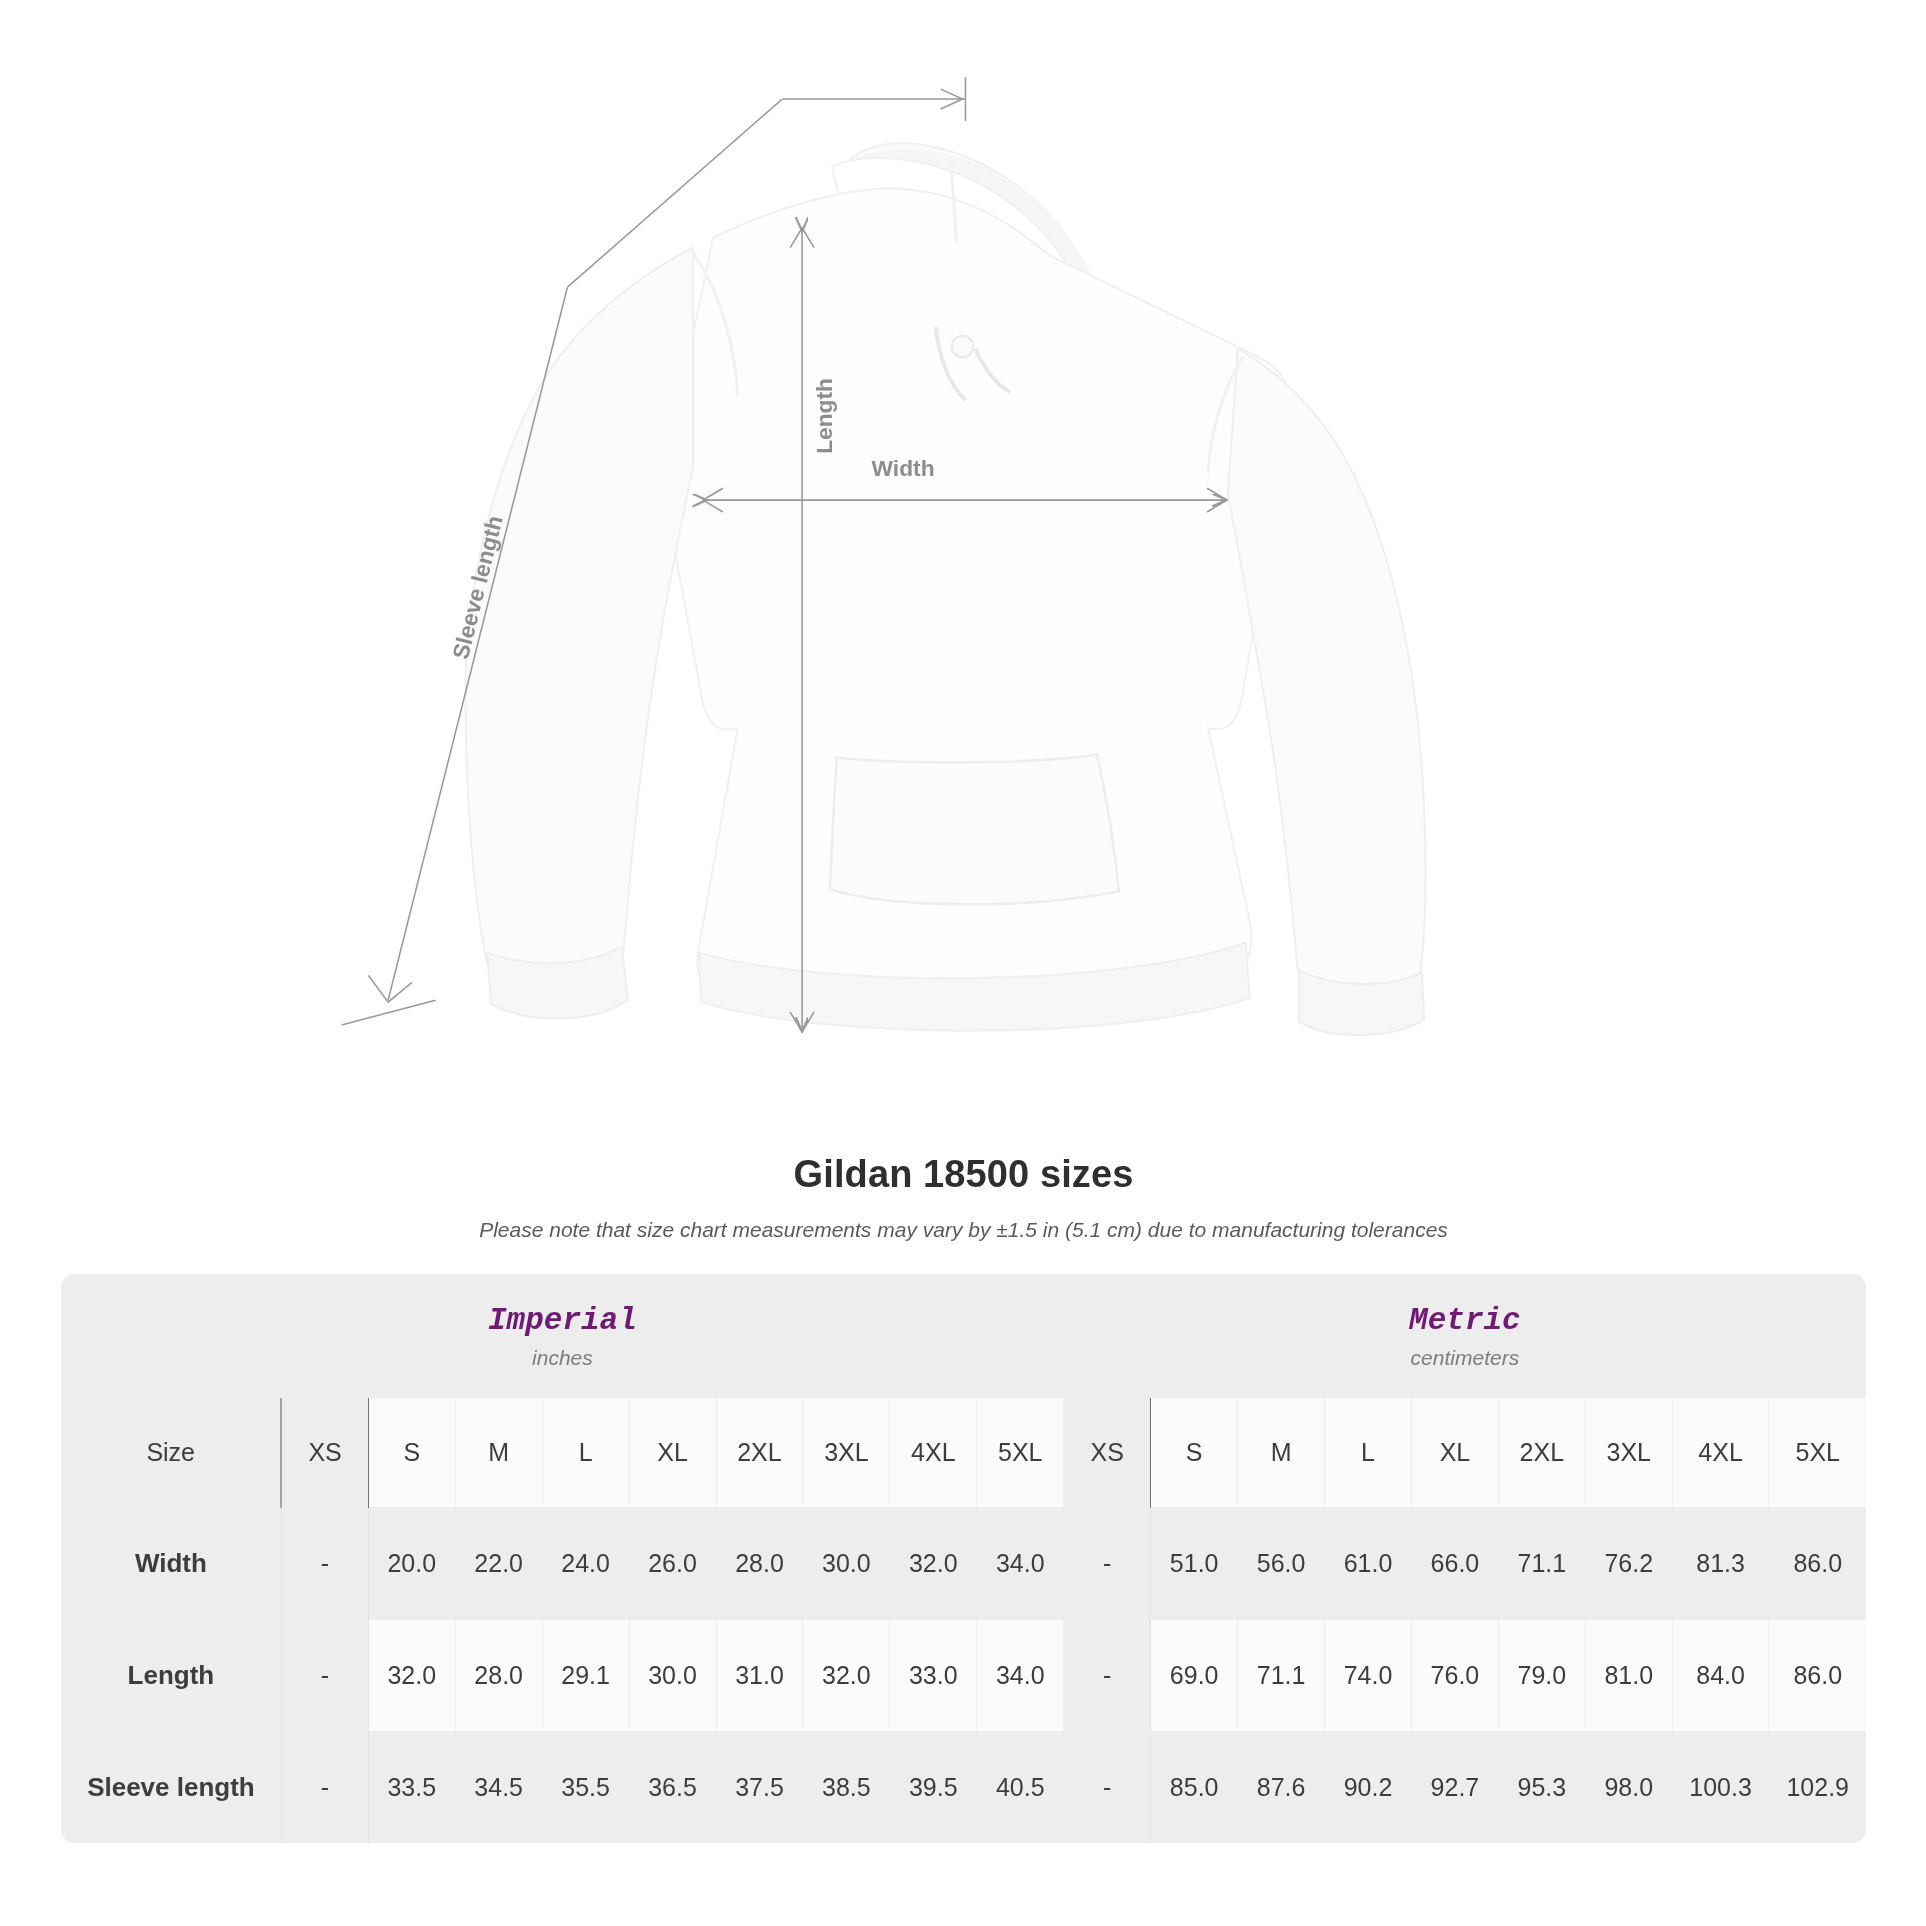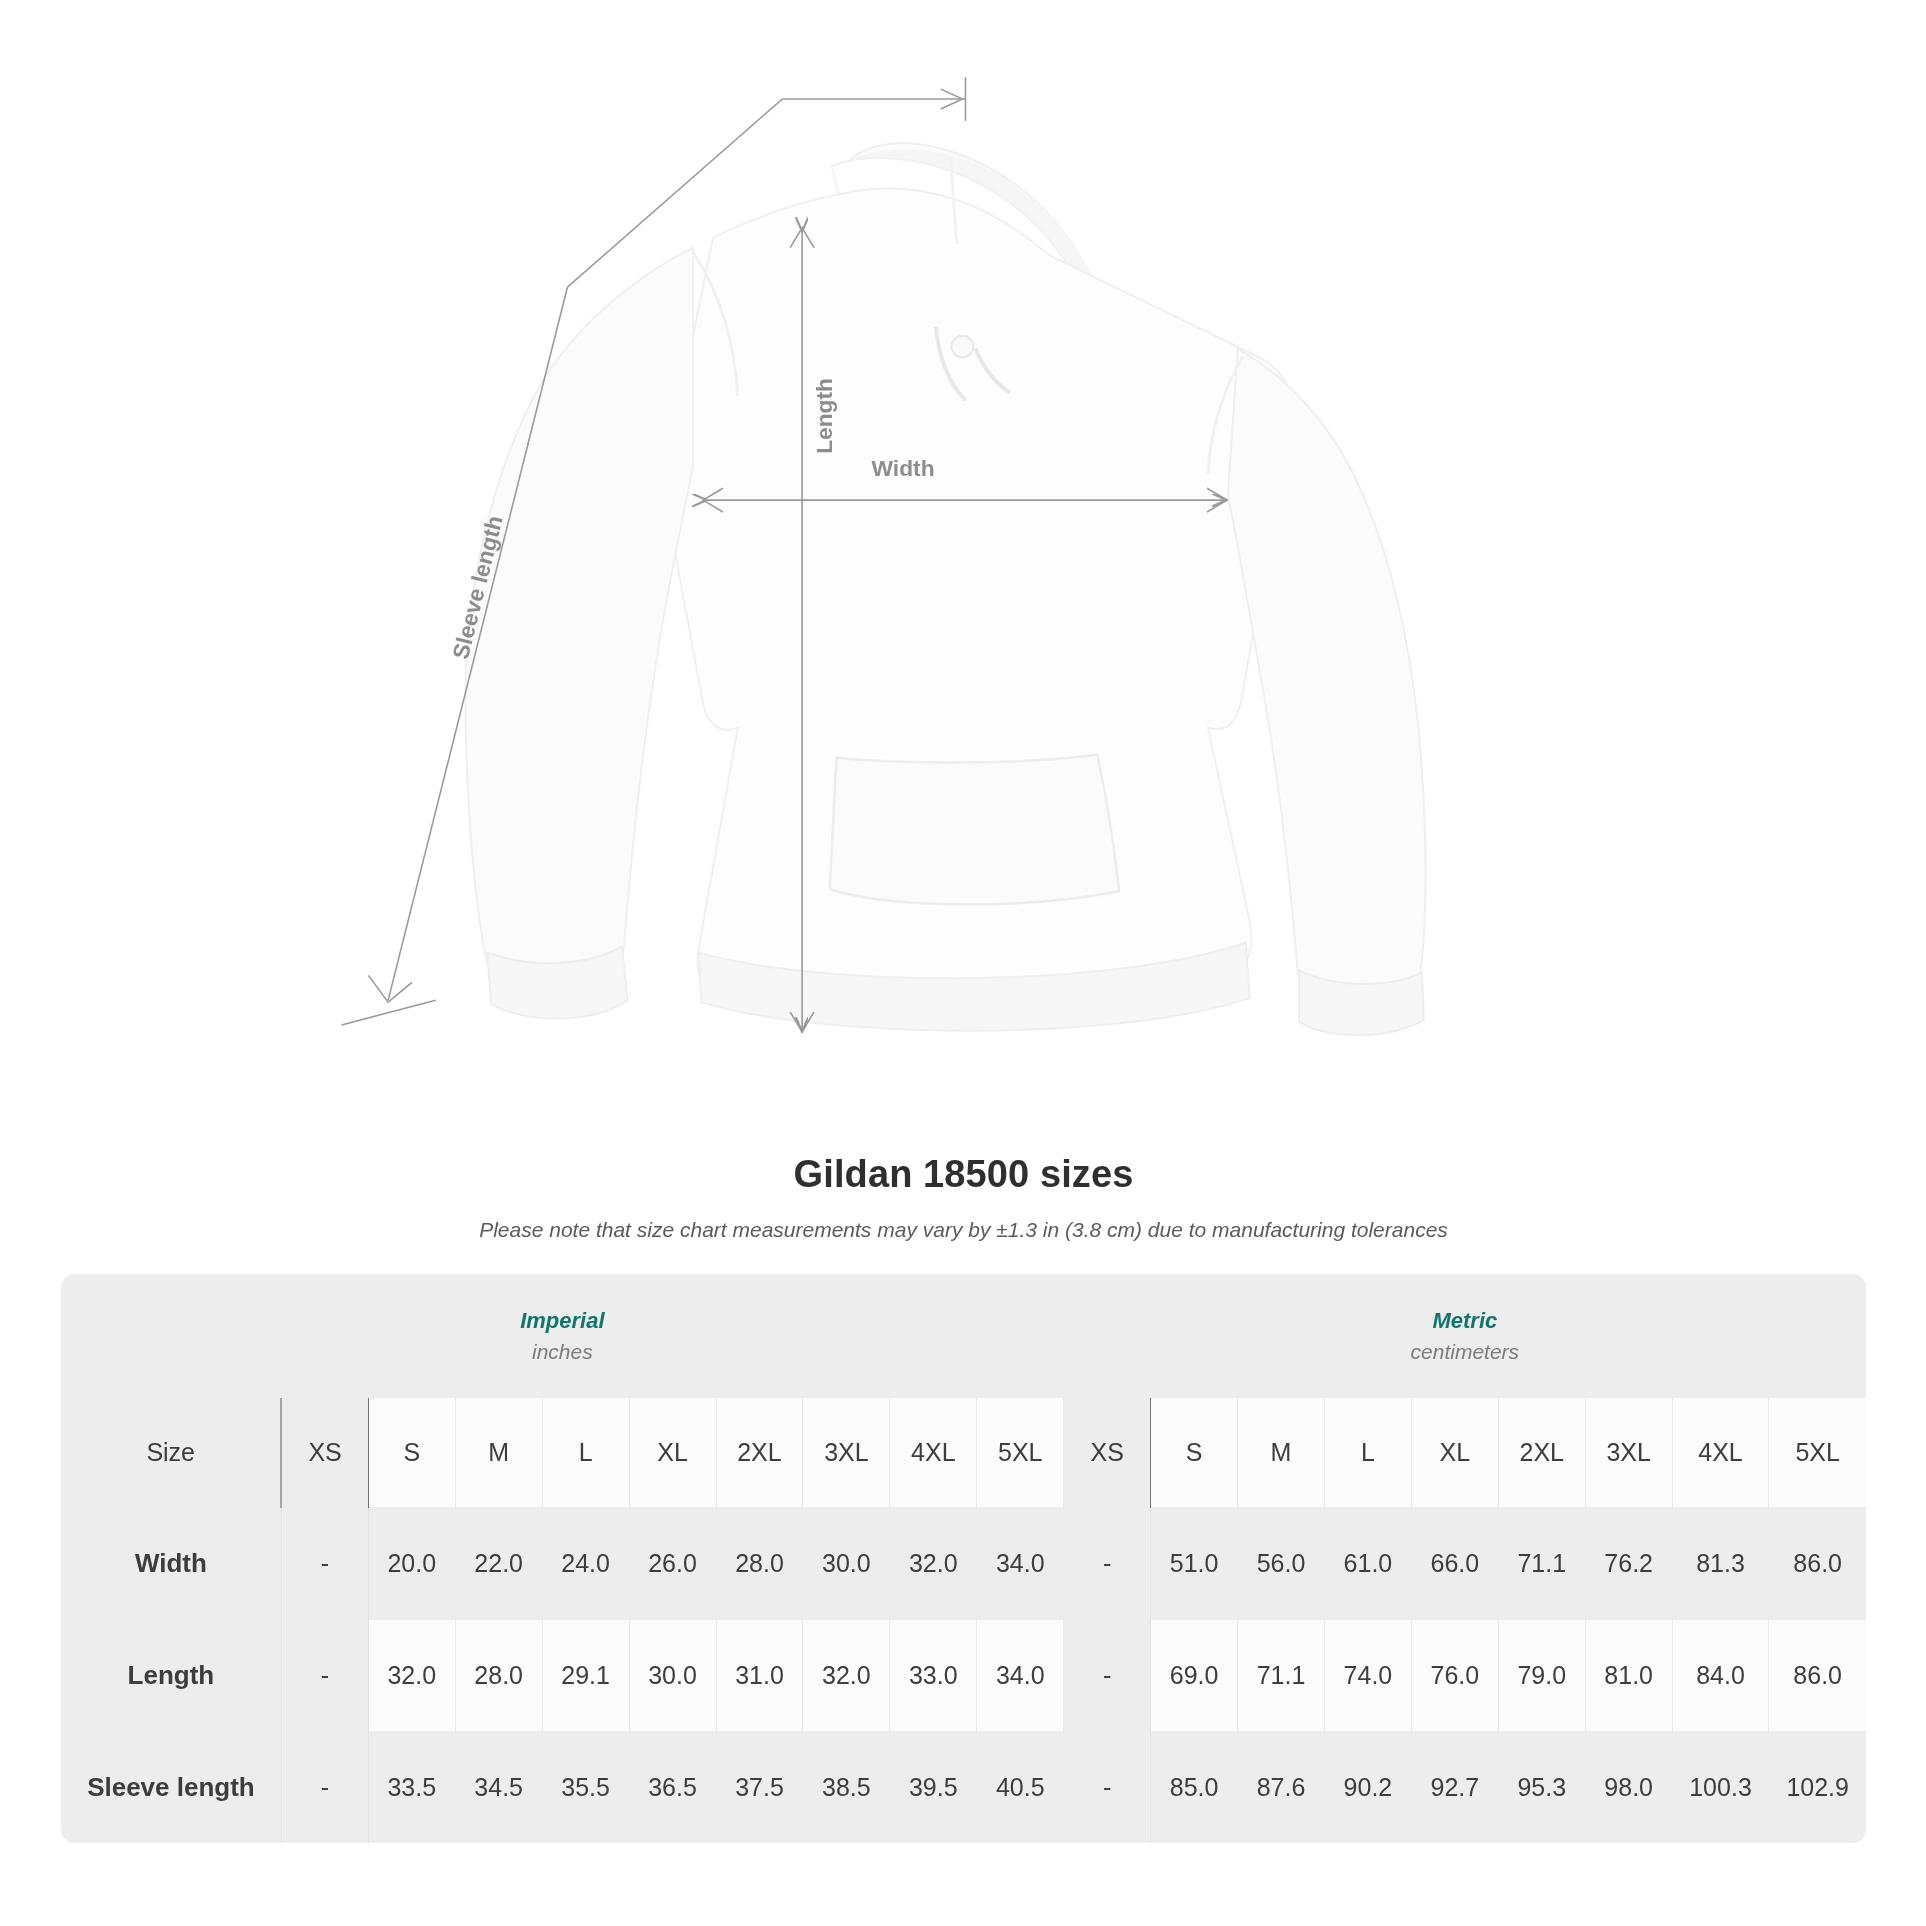--- a/index.html
+++ b/index.html
@@ -71,25 +71,26 @@
     font-weight: normal;
     padding: 0;
   }
   
   .unit-row td {
     height: 124px;
     background: #ededed;
     border: none;
   }
   .unit-name {
-    font-size: 22px;
+    font-size: 31px;
     font-weight: bold;
     font-style: italic;
-    color: #0f766e;
+    color: #701a75;
     line-height: 1.2;
+    font-family: Liberation Mono, monospace;
   }
   .unit-sub {
     font-size: 21px;
     font-style: italic;
     color: #7d7d7d;
     margin-top: 6px;
     text-align: center;
   }
 
   
@@ -231,21 +232,21 @@
       </g>
 
       <text x="840" y="420" transform="rotate(-90 840 420)" font-family="Liberation Sans, sans-serif" font-size="23" font-weight="bold" fill="#8d8d8d" text-anchor="middle" id="svg-label-length">Length</text>
       <text x="912" y="481" font-family="Liberation Sans, sans-serif" font-size="23" font-weight="bold" fill="#8d8d8d" text-anchor="middle" id="svg-label-width">Width</text>
       <text x="490" y="595" transform="rotate(-76 490 595)" font-family="Liberation Sans, sans-serif" font-size="23" font-weight="bold" fill="#8d8d8d" text-anchor="middle" id="svg-label-sleeve">Sleeve length</text>
     </svg>
   </div>
 
   <div class="title-block">
     <div class="chart-title">Gildan 18500 sizes</div>
-    <div class="chart-note">Please note that size chart measurements may vary by ±1.3 in (3.8 cm) due to manufacturing tolerances</div>
+    <div class="chart-note">Please note that size chart measurements may vary by ±1.5 in (5.1 cm) due to manufacturing tolerances</div>
   </div>
 
   <div class="table-wrap">
     <table class="size-table">
       <colgroup>
         <col style="width:180px">
         <col style="width:71px">
           <col style="width:71px">
           <col style="width:71px">
           <col style="width:71px">

